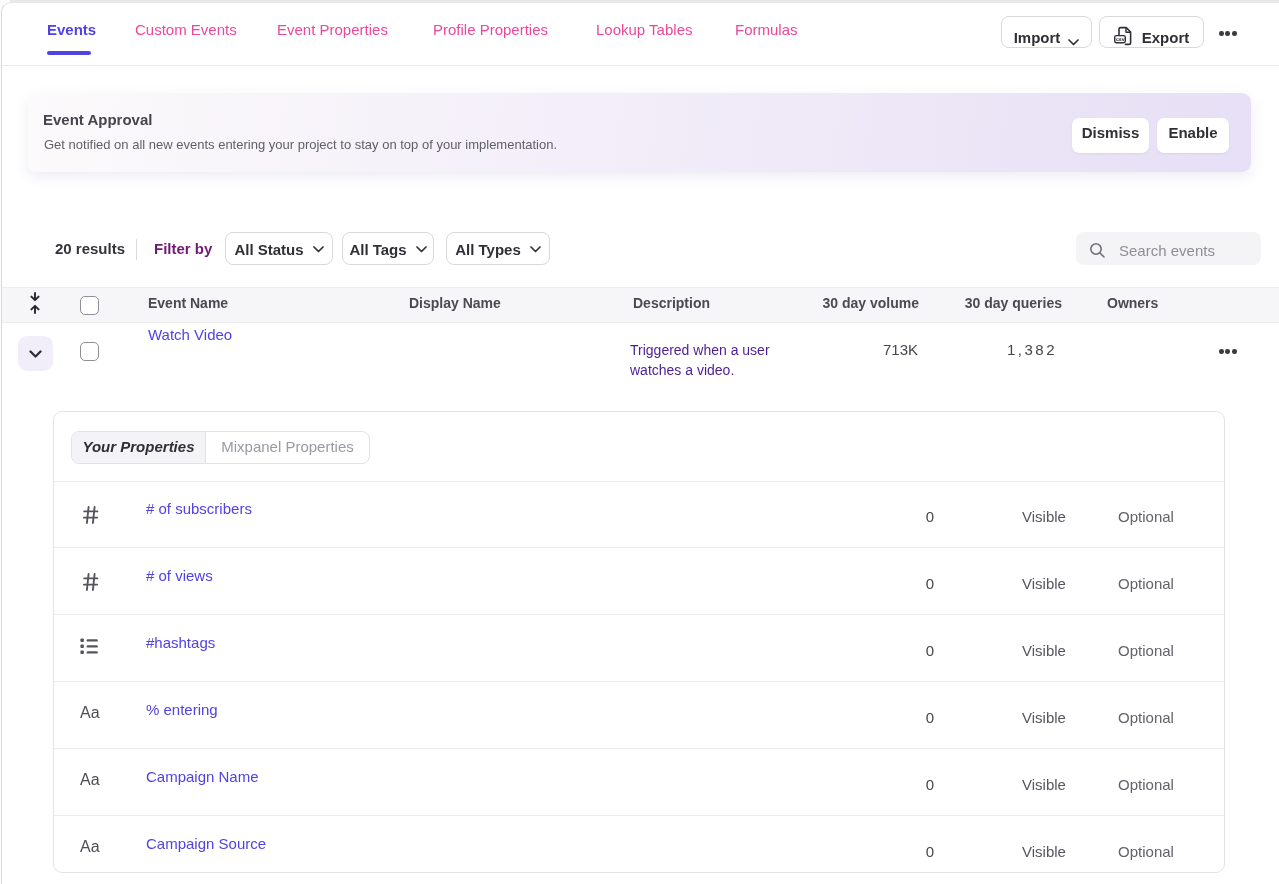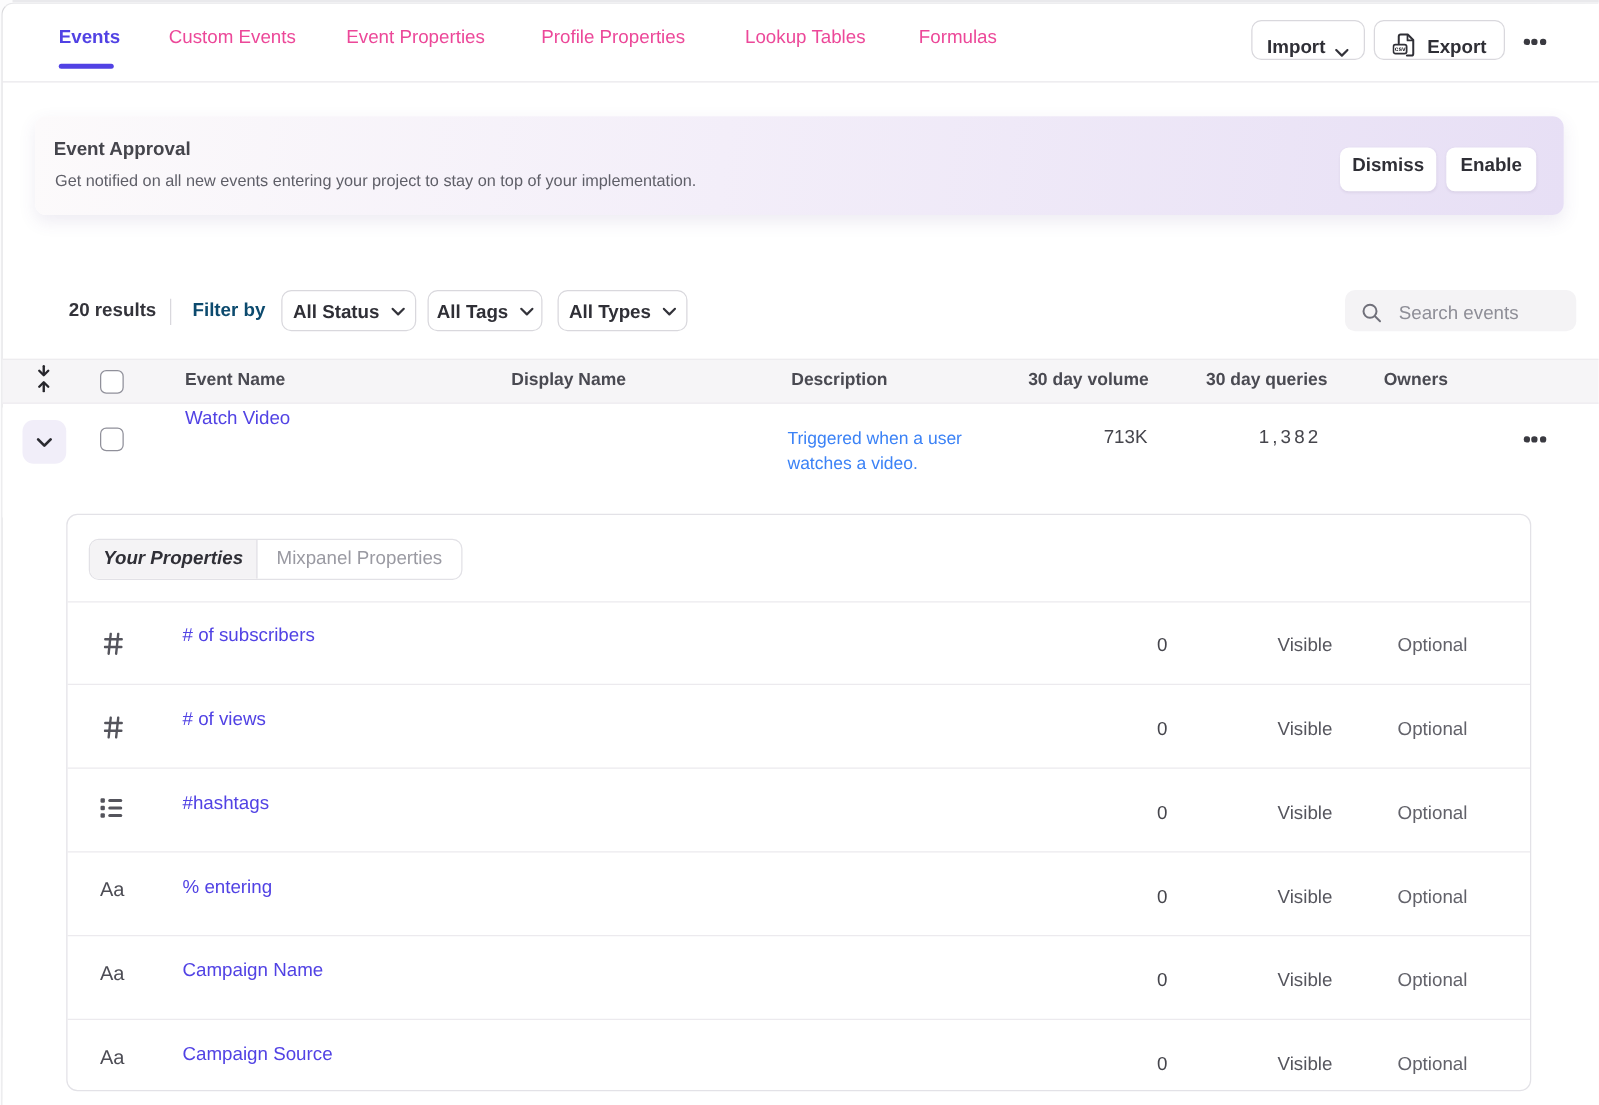--- a/index.html
+++ b/index.html
@@ -120,21 +120,21 @@
 
   <div class="banner">
     <h3>Event Approval</h3>
     <p>Get notified on all new events entering your project to stay on top of your implementation.</p>
     <div class="bbtn" style="left:1044px; width:77px;">Dismiss</div>
     <div class="bbtn" style="left:1129px; width:72px;">Enable</div>
   </div>
 
   <div class="abs" style="left:53px; top:237px; font-size:15px; font-weight:bold; color:#33333a;">20 results</div>
   <div class="abs" style="left:134px; top:236px; width:1px; height:21px; background:#d9d8dd;"></div>
-  <div class="abs" style="left:152px; top:237px; font-size:15px; font-weight:bold; color:#0c4a6e;">Filter by</div>
+  <div class="abs" style="left:152px; top:237px; font-size:15px; font-weight:bold; color:#701a75;">Filter by</div>
   <div class="fbtn" style="left:223px; width:108px;">
     <span>All Status</span>
     <svg width="11" height="7" viewBox="0 0 11 7">
         <path d="M1 1 L5.5 5.5 L10 1" fill="none" stroke="#33333a" stroke-width="1.7" stroke-linecap="round" stroke-linejoin="round"></path>
       </svg>
   </div>
   <div class="fbtn" style="left:340px; width:92px;">
     <span>All Tags</span>
     <svg width="11" height="7" viewBox="0 0 11 7">
         <path d="M1 1 L5.5 5.5 L10 1" fill="none" stroke="#33333a" stroke-width="1.7" stroke-linecap="round" stroke-linejoin="round"></path>
@@ -171,21 +171,21 @@
   </div>
 
   <div class="row1">
     <div class="chevbtn">
       <svg width="13" height="8" viewBox="0 0 13 8">
           <path d="M1.5 1.5 L6.5 6.5 L11.5 1.5" fill="none" stroke="#2b2b31" stroke-width="2.2" stroke-linecap="round" stroke-linejoin="round"></path>
         </svg>
     </div>
     <div class="checkbox" style="left:78px; top:16px;"></div>
     <span class="abs link" style="left:146px; top:0; font-size:15px;">Watch Video</span>
-    <div class="abs" style="left:628px; top:14px; width:170px; font-size:14px; line-height:20px; color:#3b82f6;">Triggered when a user watches a video.</div>
+    <div class="abs" style="left:628px; top:14px; width:170px; font-size:14px; line-height:20px; color:#4c1d95;">Triggered when a user watches a video.</div>
     <div class="abs" style="left:800px; top:15px; width:116px; text-align:right; font-size:15px; color:#45454c;">713K</div>
     <div class="abs" style="left:940px; top:15px; width:115px; text-align:right; font-size:15px; color:#45454c; letter-spacing:2.5px;">1,382</div>
     <div class="dots abs" style="left:1217px; top:23px;">
         <i></i>
         <i></i>
         <i></i>
       </div>
   </div>
 
   <div class="panel">

